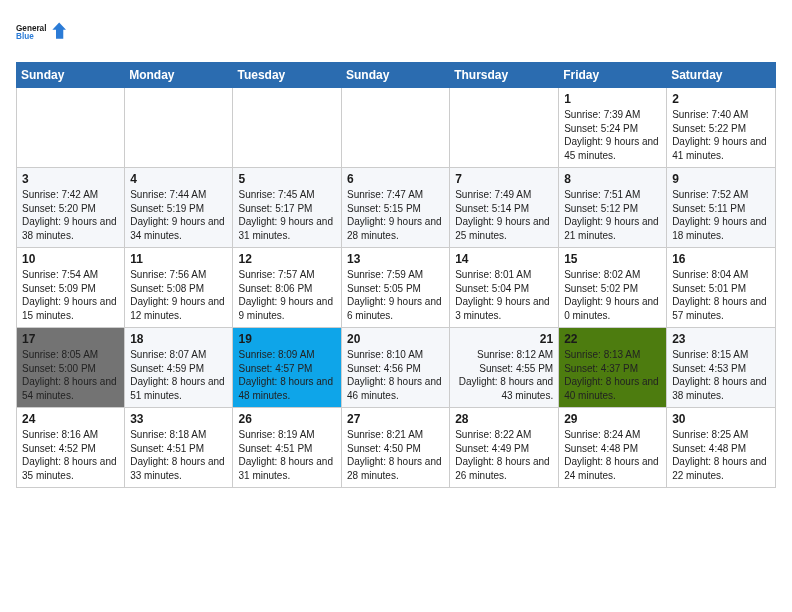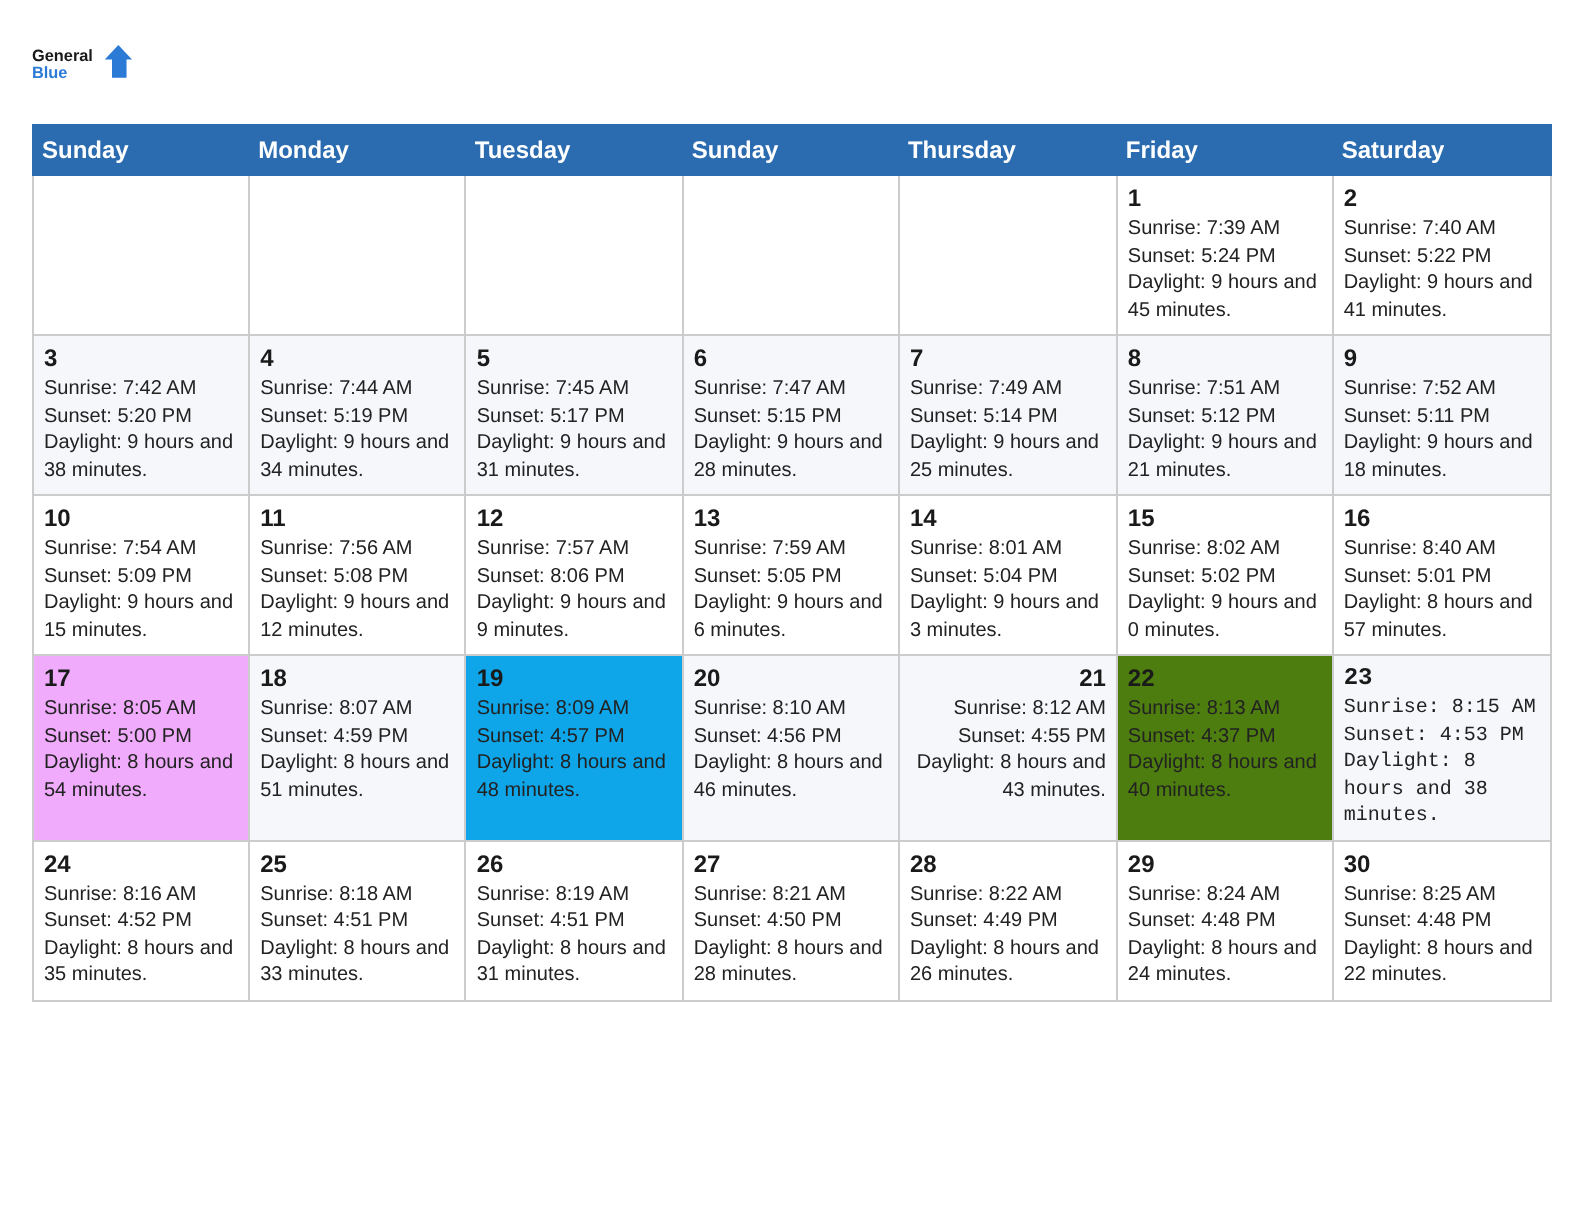--- a/index.html
+++ b/index.html
@@ -219,28 +219,28 @@
           </td>
           <td>
             <span class="day-num">15</span>
             <div class="day-info">Sunrise: 8:02 AM
 Sunset: 5:02 PM
 Daylight: 9 hours
 and 0 minutes.</div>
           </td>
           <td>
             <span class="day-num">16</span>
-            <div class="day-info">Sunrise: 8:40 AM
+            <div class="day-info">Sunrise: 8:04 AM
 Sunset: 5:01 PM
 Daylight: 8 hours
 and 57 minutes.</div>
           </td>
         </tr>
         <tr>
-          <td style="background: #f0abfc;">
+          <td style="background: #737373;">
             <span class="day-num">17</span>
             <div class="day-info">Sunrise: 8:05 AM
 Sunset: 5:00 PM
 Daylight: 8 hours
 and 54 minutes.</div>
           </td>
           <td style="background: rgb(245, 247, 250);">
             <span class="day-num">18</span>
             <div class="day-info">Sunrise: 8:07 AM
 Sunset: 4:59 PM
@@ -268,38 +268,38 @@
 Daylight: 8 hours
 and 43 minutes.</div>
           </td>
           <td style="background: #4d7c0f;">
             <span class="day-num">22</span>
             <div class="day-info">Sunrise: 8:13 AM
 Sunset: 4:37 PM
 Daylight: 8 hours
 and 40 minutes.</div>
           </td>
-          <td style="background: rgb(245, 247, 250); font-family: Liberation Mono, monospace;">
+          <td style="background: rgb(245, 247, 250);">
             <span class="day-num">23</span>
             <div class="day-info">Sunrise: 8:15 AM
 Sunset: 4:53 PM
 Daylight: 8 hours
 and 38 minutes.</div>
           </td>
         </tr>
         <tr>
           <td>
             <span class="day-num">24</span>
             <div class="day-info">Sunrise: 8:16 AM
 Sunset: 4:52 PM
 Daylight: 8 hours
 and 35 minutes.</div>
           </td>
           <td>
-            <span class="day-num">25</span>
+            <span class="day-num">33</span>
             <div class="day-info">Sunrise: 8:18 AM
 Sunset: 4:51 PM
 Daylight: 8 hours
 and 33 minutes.</div>
           </td>
           <td>
             <span class="day-num">26</span>
             <div class="day-info">Sunrise: 8:19 AM
 Sunset: 4:51 PM
 Daylight: 8 hours

